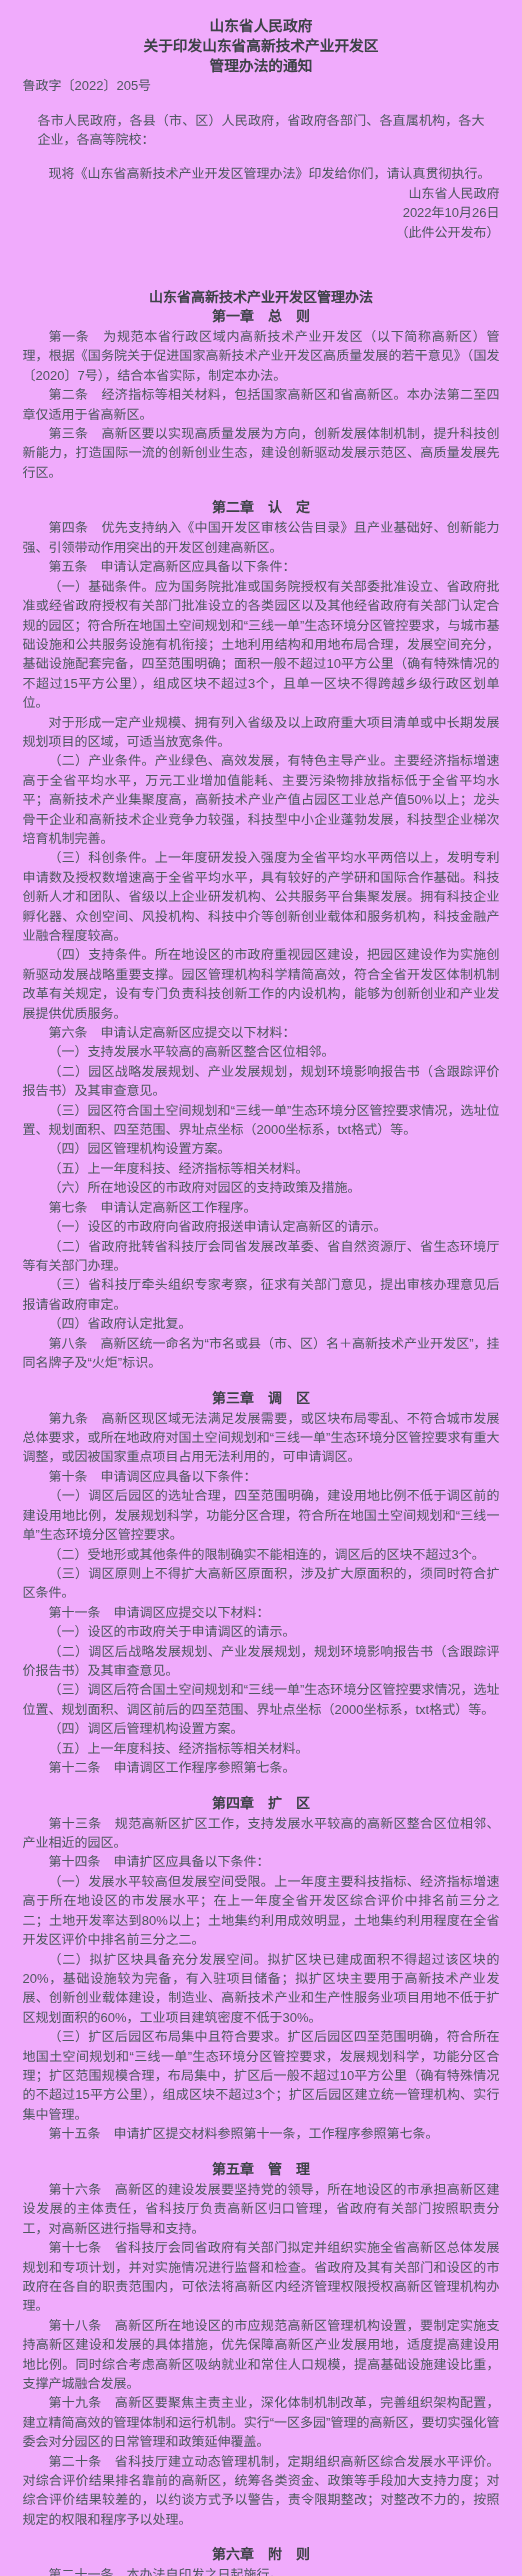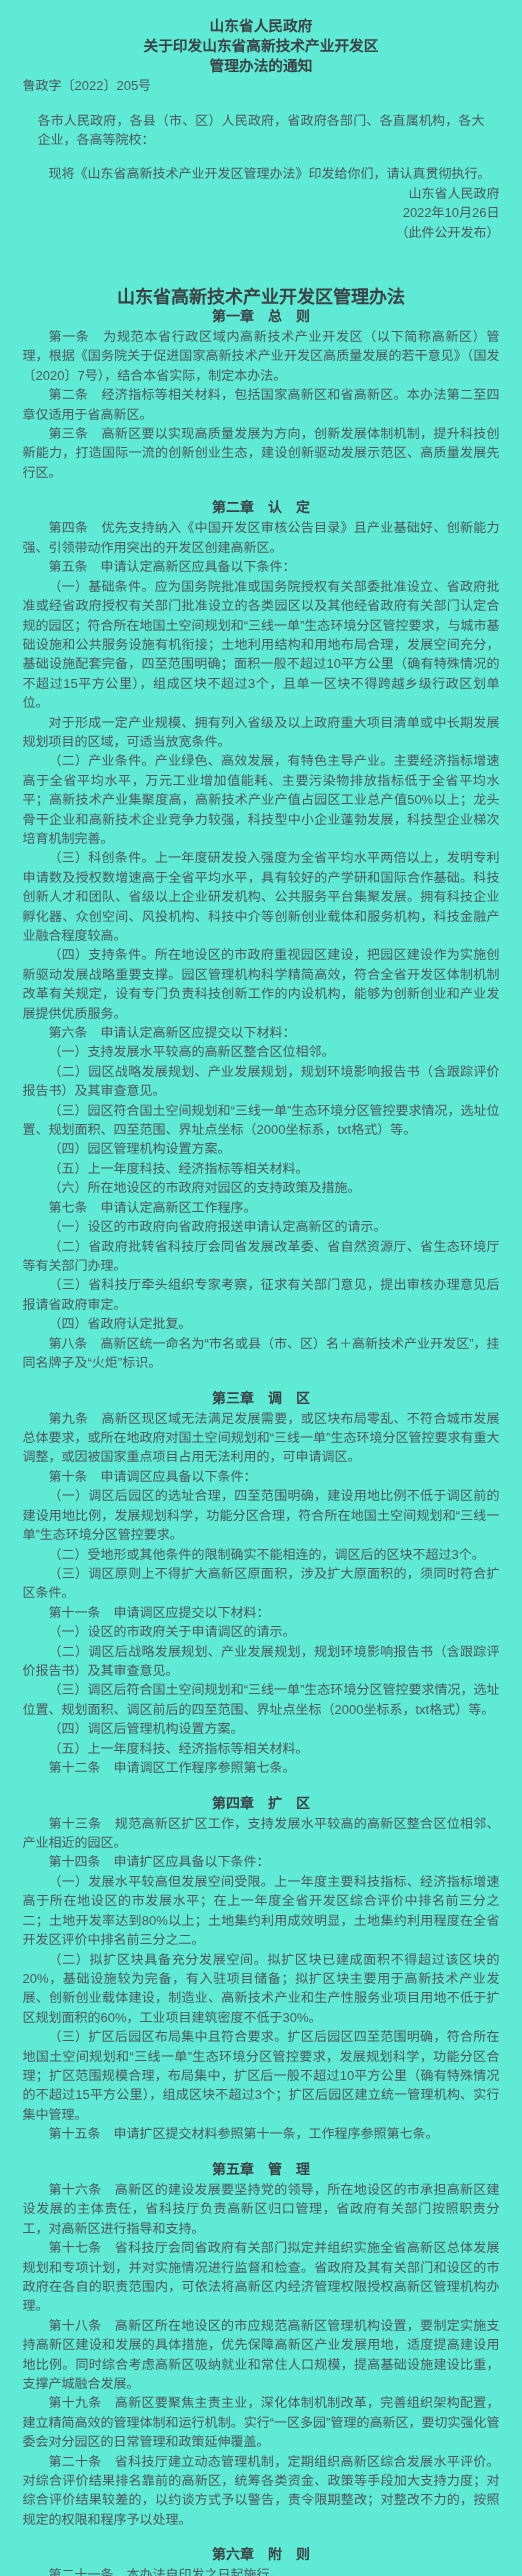--- a/index.html
+++ b/index.html
@@ -6,21 +6,21 @@
     margin: 0;
     padding: 0;
     background: #ffffff;
   }
   .page {
     width: 522px;
     height: 2576px;
     box-sizing: border-box;
     padding: 15.5px 22.5px 0 22.5px;
     overflow: hidden;
-    background: #5eead4;
+    background: #f0abfc;
     font-family: "Liberation Sans", "DejaVu Sans", sans-serif;
     color: #4e5860;
     font-size: 13px;
     line-height: 19.4px;
   }
   .notice-title {
     margin: 0;
     font-size: 14.7px;
     line-height: 20px;
     font-weight: bold;
@@ -41,21 +41,21 @@
     margin: 0;
     text-indent: 2em;
     text-align: justify;
   }
   .right-line {
     margin: 0;
     text-align: right;
   }
   .doc-title {
     margin: 45px 0 0 0;
-    font-size: 18px;
+    font-size: 14px;
     line-height: 20px;
     font-weight: bold;
     text-align: center;
     color: #3d4247;
   }
   .chapter-heading {
     margin: 16.3px 0 0 0;
     font-size: 14px;
     line-height: 20px;
     font-weight: bold;

